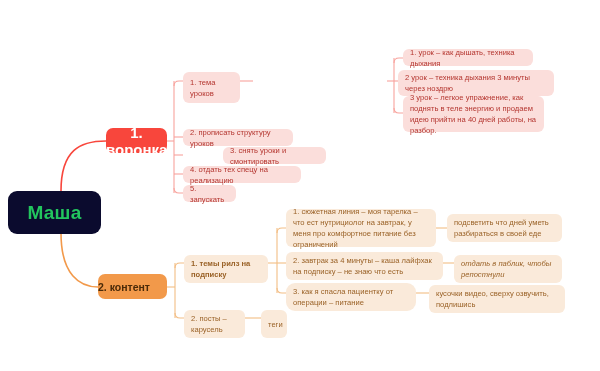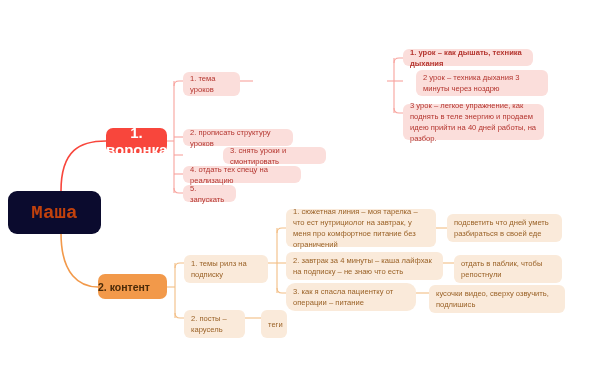--- a/index.html
+++ b/index.html
@@ -36,26 +36,25 @@
     width: 100%;
   }
 
   
   .n-root {
     background: #0b0b2e;
     border-radius: 9px;
     justify-content: center;
   }
   .n-root .node-text {
-    color: #c2410c;
+    color: #22c55e;
     font-size: 19px;
     font-weight: 700;
     text-align: center;
     letter-spacing: .2px;
-    font-family: Liberation Mono, monospace;
   }
 
   
   .n-l1-red {
     background: #f8463c;
     border-radius: 7px;
     justify-content: center;
   }
   .n-l1-red .node-text {
     color: #ffffff;
@@ -145,34 +144,34 @@
   </svg>
 
   <div class="node n-root" style="left:8px; top:191px; width:93px; height:43px;">
     <span class="node-text">Маша</span>
   </div>
 
   <div class="node n-l1-red" style="left:106px; top:128px; width:61px; height:25px;">
     <span class="node-text">1. воронка</span>
   </div>
 
-  <div class="node n-pink" style="left:183px; top:72px; width:57px; height:24px;align-items:center;">
+  <div class="node n-pink" style="left:183px; top:72px; width:57px; height:31px;align-items:center;">
     <span class="node-text">1. тема уроков</span>
   </div>
 
 
-  <div class="node n-pink" style="left:403px; top:49px; width:130px; height:17px;font-weight:bold;">
+  <div class="node n-pink" style="left:403px; top:49px; width:130px; height:17px;">
     <span class="node-text">1. урок – как дышать, техника дыхания</span>
   </div>
 
-  <div class="node n-pink" style="left:416px; top:70px; width:132px; height:26px;">
+  <div class="node n-pink" style="left:398px; top:70px; width:156px; height:26px;">
     <span class="node-text">2 урок – техника дыхания 3 минуты через ноздрю</span>
   </div>
 
-  <div class="node n-pink" style="left:403px; top:104px; width:141px; height:36px;justify-content:center;">
+  <div class="node n-pink" style="left:403px; top:96px; width:141px; height:36px;justify-content:center;">
     <span class="node-text">3 урок – легкое упражнение, как поднять в теле энергию и продаем идею прийти на 40 дней работы, на разбор.</span>
   </div>
 
   <div class="node n-pink" style="left:183px; top:129px; width:110px; height:17px;">
     <span class="node-text">2. прописать структуру уроков</span>
   </div>
 
   <div class="node n-pink" style="left:183px; top:147px; width:103px; height:17px;margin-left:40px;">
     <span class="node-text">3. снять уроки и смонтировать</span>
   </div>
@@ -182,37 +181,37 @@
   </div>
 
   <div class="node n-pink" style="left:183px; top:185px; width:53px; height:17px;">
     <span class="node-text">5. запускать</span>
   </div>
 
   <div class="node n-l1-orange" style="left:98px; top:274px; width:69px; height:25px;">
     <span class="node-text">2. контент</span>
   </div>
 
-  <div class="node n-beige" style="left:184px; top:255px; width:84px; height:17px;">
+  <div class="node n-beige" style="left:184px; top:255px; width:84px; height:17px;font-weight:bold;">
     <span class="node-text">1. темы рилз на подписку</span>
   </div>
 
   <div class="node n-beige" style="left:286px; top:209px; width:150px; height:38px;">
     <span class="node-text">1. сюжетная линия – моя тарелка – что ест нутрициолог на завтрак, у меня про комфортное питание без ограничений</span>
   </div>
 
   <div class="node n-beige" style="left:447px; top:214px; width:115px; height:27px;">
     <span class="node-text">подсветить что дней уметь разбираться в своей еде</span>
   </div>
 
   <div class="node n-beige" style="left:286px; top:252px; width:157px; height:27px;">
     <span class="node-text">2. завтрак за 4 минуты – каша лайфхак на подписку – не знаю что есть</span>
   </div>
 
-  <div class="node n-beige" style="left:454px; top:255px; width:108px; height:21px;">
+  <div class="node n-beige" style="left:454px; top:255px; width:108px; height:21px;font-style:italic;">
     <span class="node-text">отдать в паблик, чтобы репостнули</span>
   </div>
 
   <div class="node n-beige" style="left:286px; top:283px; width:130px; height:27px;border-radius:9px;">
     <span class="node-text">3. как я спасла пациентку от операции – питание</span>
   </div>
 
   <div class="node n-beige" style="left:429px; top:285px; width:136px; height:17px;">
     <span class="node-text">кусочки видео, сверху озвучить, подлишись</span>
   </div>

